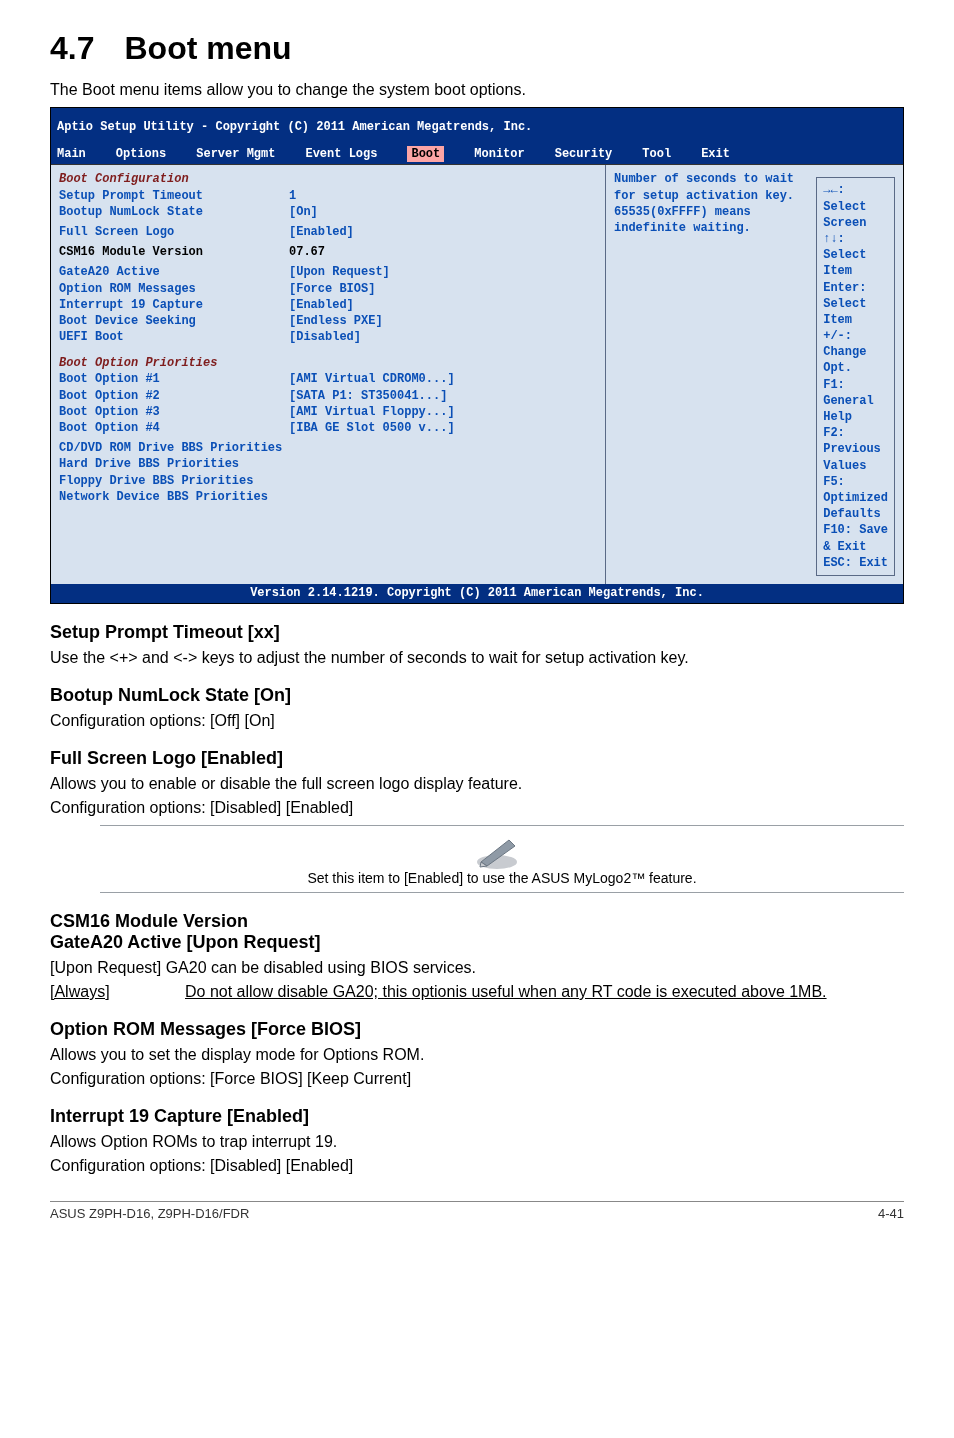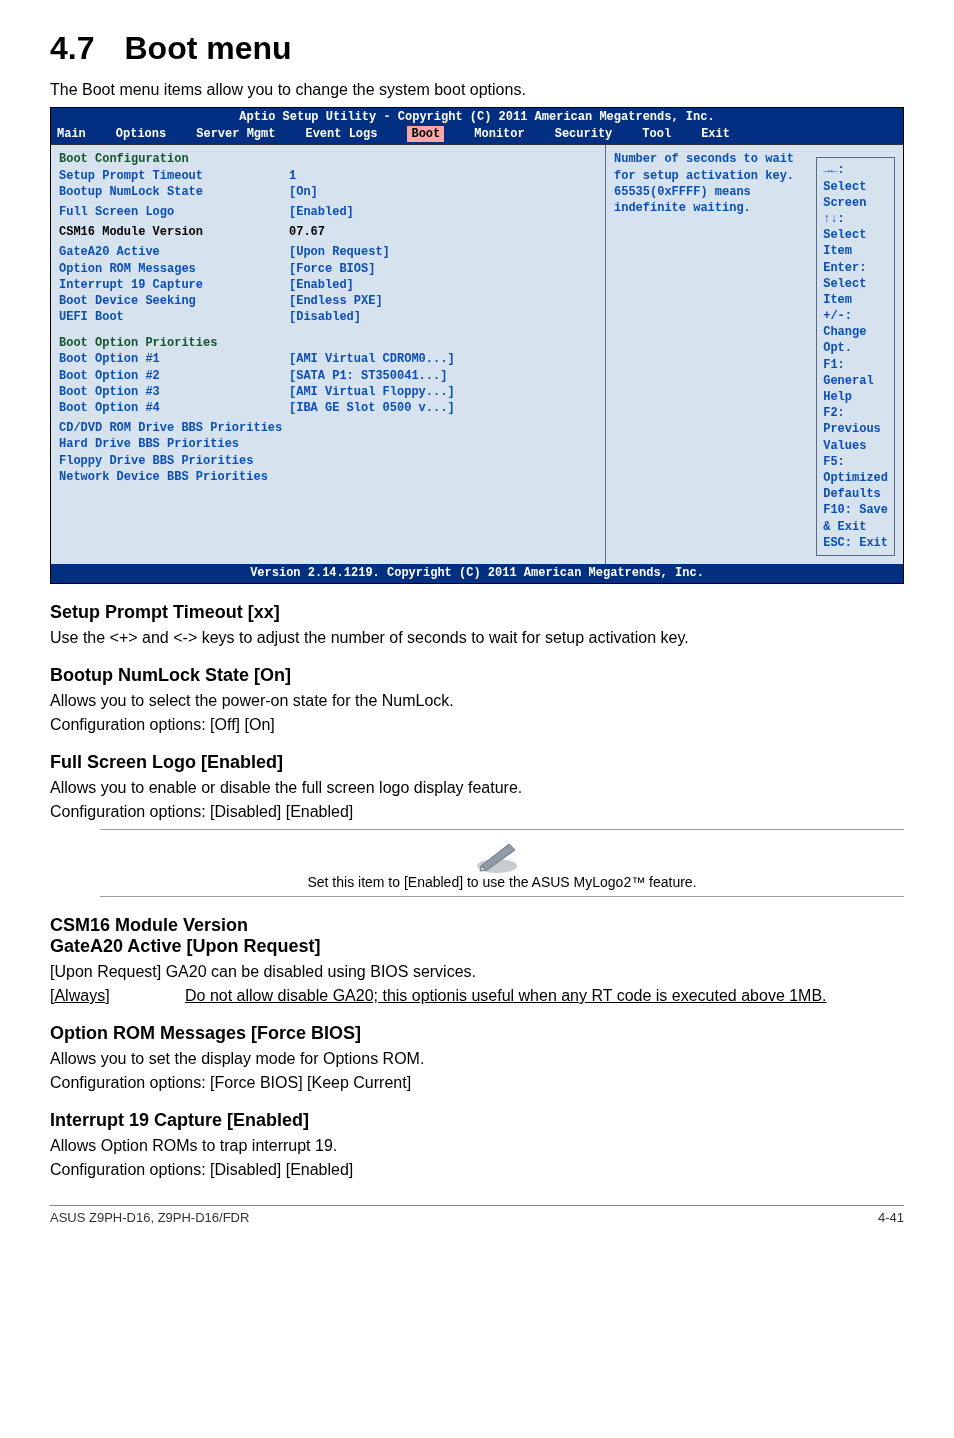--- a/index.html
+++ b/index.html
@@ -28,22 +28,21 @@
     .bios {
       border: 1px solid #000;
       background: #d7e2ef;
       font-family: "Courier New", monospace;
       font-size: 12px;
       line-height: 1.35;
     }
     .bios-titlebar {
       background: #032f82;
       color: #fff;
-      padding: 1px 6px;
-      text-align: center;
+      padding: 11px 6px;
       font-weight: bold;
     }
     .bios-tabs {
       background: #032f82;
       color: #fff;
       display: flex;
       padding: 0 6px 2px 6px;
       gap: 30px;
       font-weight: bold;
     }
@@ -75,22 +74,23 @@
       border: 1px solid #5a6a86;
       padding: 4px 6px;
       margin-top: 6px;
     }
     .bios-row { display: flex; }
     .bios-row .label { width: 230px; color: #0a4fb6; font-weight: bold; }
     .bios-row .value { color: #0a4fb6; font-weight: bold; }
     .bios-row.heading .label { color: #000; }
     .bios-row.heading .value { color: #000; }
     .bios-section-heading {
-      color: #14532d;
-      font-weight: bold;
+      color: #7f1d1d;
+      font-weight: bold;
+      font-style: italic;
     }
     .bios-link {
       color: #0a4fb6;
       font-weight: bold;
     }
     .bios-footer {
       background: #032f82;
       color: #fff;
       text-align: center;
       padding: 1px 6px 2px 6px;
@@ -243,21 +243,20 @@
         </div>
       </div>
     </div>
     <div class="bios-footer">Version 2.14.1219. Copyright (C) 2011 American Megatrends, Inc.</div>
   </div>
 
   <h3 class="subhead">Setup Prompt Timeout [xx]</h3>
   <p class="body">Use the &lt;+&gt; and &lt;-&gt; keys to adjust the number of seconds to wait for setup activation key.</p>
 
   <h3 class="subhead">Bootup NumLock State [On]</h3>
-  <p class="body">Allows you to select the power-on state for the NumLock.</p>
   <p class="body">Configuration options: [Off] [On]</p>
 
   <h3 class="subhead">Full Screen Logo [Enabled]</h3>
   <p class="body">Allows you to enable or disable the full screen logo display feature.</p>
   <p class="body">Configuration options: [Disabled] [Enabled]</p>
 
   <div class="note-row">
     <svg class="note-icon" viewBox="0 0 44 38">
       <ellipse cx="22" cy="30" rx="20" ry="7" fill="#c8cbd0"></ellipse>
       <polygon points="6,30 34,8 40,14 12,34" fill="#8f9aa6" stroke="#6b7682" stroke-width="1"></polygon>

